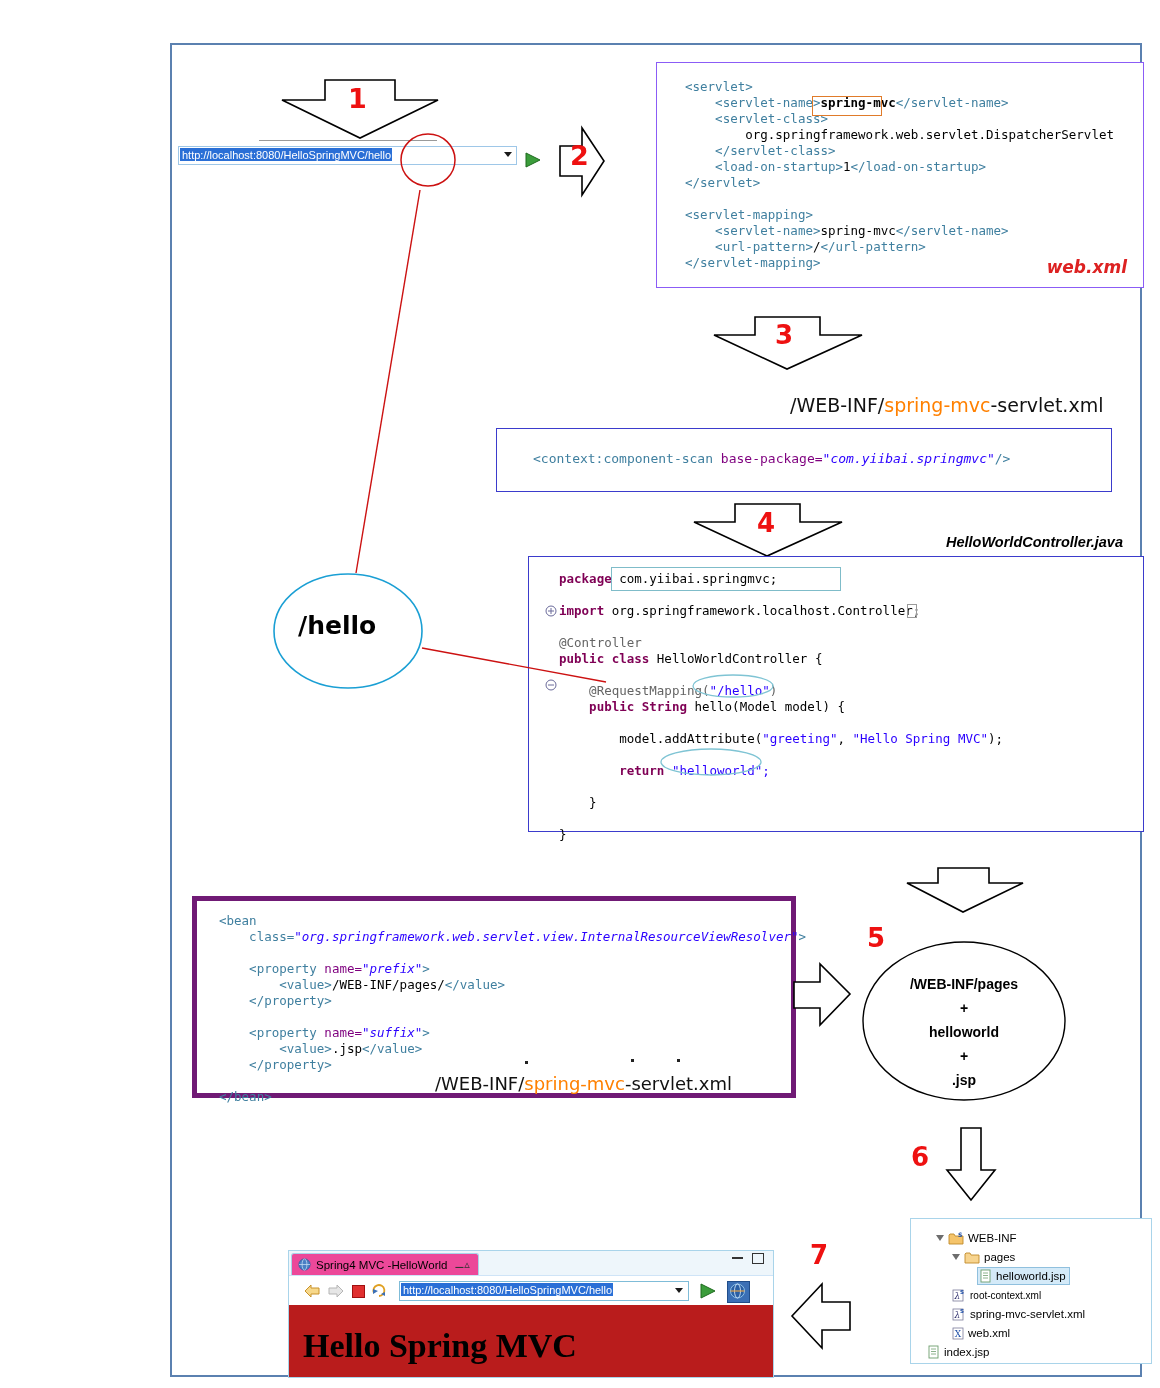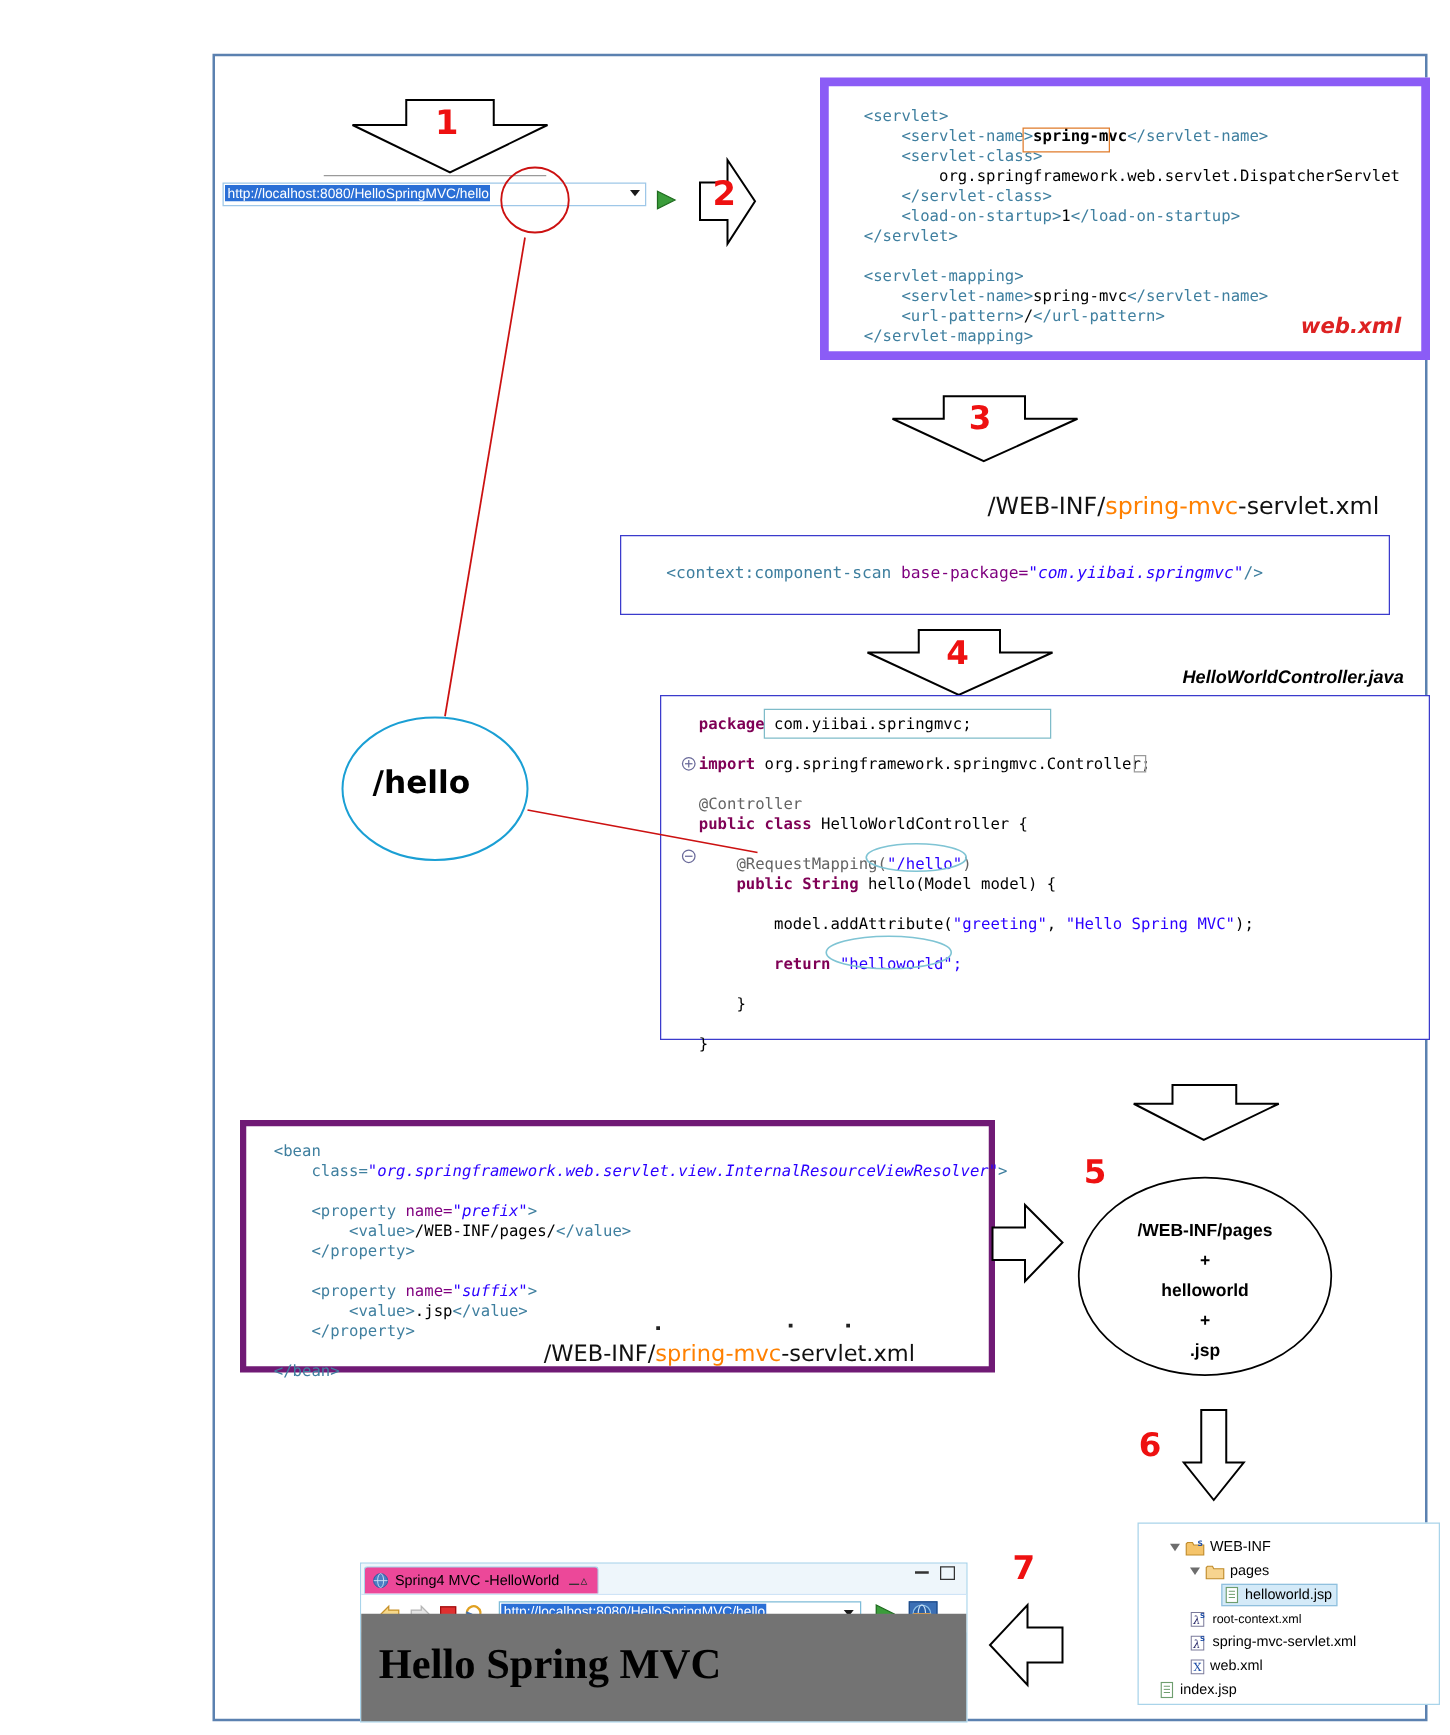--- a/index.html
+++ b/index.html
@@ -48,21 +48,21 @@
 
 <svg class="abs nosel" style="left:340px;top:188px;" width="90" height="400">
   <line x1="80" y1="2" x2="16" y2="385" stroke="#cc1111" stroke-width="1.4"></line>
 </svg>
 
 <svg class="abs nosel" style="left:558px;top:126px;" width="48" height="72">
   <polygon points="2,20 24,20 24,2 46,35 24,69 24,50 2,50" fill="#ffffff" stroke="#000000" stroke-width="1.6"></polygon>
 </svg>
 <div class="abs num nosel" style="left:570px;top:140px;font-size:27px;">2</div>
 
-<div class="abs panel" style="left:656px;top:62px;width:488px;height:226px;border:7px solid #8b5cf6;">
+<div class="abs panel" style="left:656px;top:62px;width:488px;height:226px;border:1px solid #8b5cf6;">
   <div class="code abs" style="left:28px;top:16px;font-size:12.5px;"><span class="tagc">&lt;servlet&gt;</span>
 <span class="tagc">    &lt;servlet-name&gt;</span><span class="plain" style="font-weight:bold;">spring-mvc</span><span class="tagc">&lt;/servlet-name&gt;</span>
 <span class="tagc">    &lt;servlet-class&gt;</span>
 <span class="plain">        org.springframework.web.servlet.DispatcherServlet</span>
 <span class="tagc">    &lt;/servlet-class&gt;</span>
 <span class="tagc">    &lt;load-on-startup&gt;</span><span class="plain">1</span><span class="tagc">&lt;/load-on-startup&gt;</span>
 <span class="tagc">&lt;/servlet&gt;</span>
 
 <span class="tagc">&lt;servlet-mapping&gt;</span>
 <span class="tagc">    &lt;servlet-name&gt;</span><span class="plain">spring-mvc</span><span class="tagc">&lt;/servlet-name&gt;</span>
@@ -86,21 +86,21 @@
 <svg class="abs nosel" style="left:692px;top:502px;" width="152" height="56">
   <polygon points="43,2 108,2 108,20 150,20 75,54 2,20 43,20" fill="#ffffff" stroke="#000000" stroke-width="1.6"></polygon>
 </svg>
 <div class="abs num nosel" style="left:757px;top:508px;font-size:26px;">4</div>
 
 <div class="abs nosel" style="left:946px;top:534px;font-size:14.5px;font-weight:bold;font-style:italic;color:#000;">HelloWorldController.java</div>
 
 <div class="abs panel" style="left:528px;top:556px;width:616px;height:276px;border:1px solid #3b3bcc;">
   <div class="code abs" style="left:30px;top:14px;font-size:12.5px;"><span class="kw">package</span> <span class="plain">com.yiibai.springmvc;</span>
 
-<span class="kw">import</span> <span class="plain">org.springframework.springmvc.Controller;</span>
+<span class="kw">import</span> <span class="plain">org.springframework.localhost.Controller;</span>
 
 <span class="ann">@Controller</span>
 <span class="kw">public class</span> <span class="plain">HelloWorldController {</span>
 
     <span class="ann">@RequestMapping(</span><span class="str">"/hello"</span><span class="ann">)</span>
     <span class="kw">public String</span> <span class="plain">hello(Model model) {</span>
 
         <span class="plain">model.addAttribute(</span><span class="str">"greeting"</span><span class="plain">, </span><span class="str">"Hello Spring MVC"</span><span class="plain">);</span>
 
         <span class="kw">return</span> <span class="str">"helloworld";</span>
@@ -302,16 +302,16 @@
     </svg>
     <div class="abs" style="left:438px;top:5px;width:21px;height:20px;background:#3b6fb5;border:1px solid #204d8a;">
       <svg width="19" height="18">
         <circle cx="9.5" cy="9" r="7" fill="#2a5fa4" stroke="#8fc2e8" stroke-width="1"></circle>
         <ellipse cx="9.5" cy="9" rx="3" ry="7" fill="none" stroke="#cfe4f7" stroke-width="0.9"></ellipse>
         <line x1="2.5" y1="9" x2="16.5" y2="9" stroke="#e8a44a" stroke-width="1.2"></line>
       </svg>
     </div>
   </div>
 
-  <div class="abs" style="left:0;top:40px;width:100%;bottom:0;background:#737373;">
+  <div class="abs" style="left:0;top:54px;width:100%;bottom:0;background:#b91c1c;">
     <div class="abs" style="left:14px;top:22px;font-family:'Liberation Serif','DejaVu Serif',serif;font-size:34px;font-weight:bold;color:#000;">Hello Spring MVC</div>
   </div>
 </div>
 
 </body></html>

